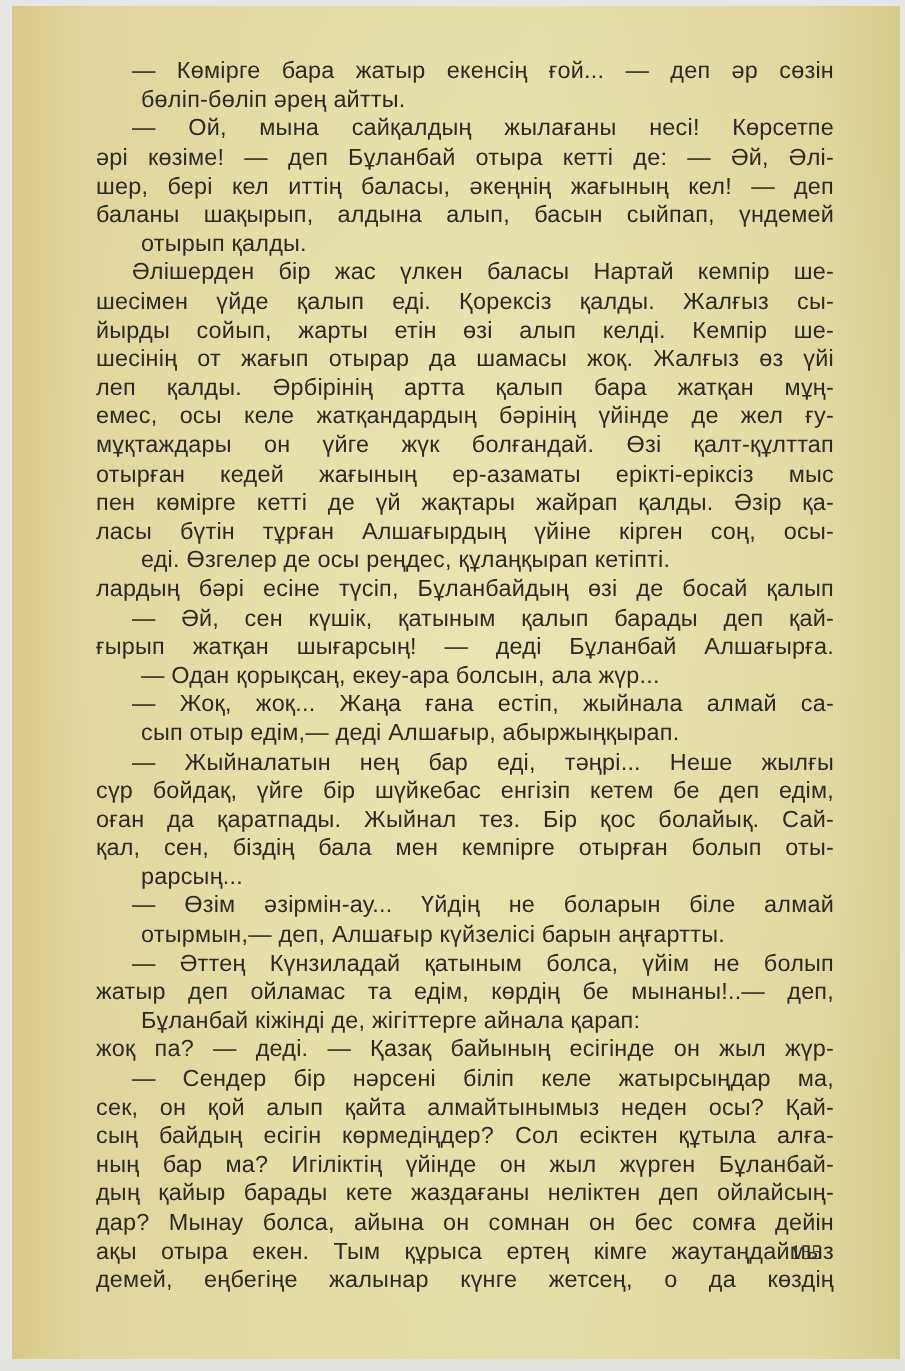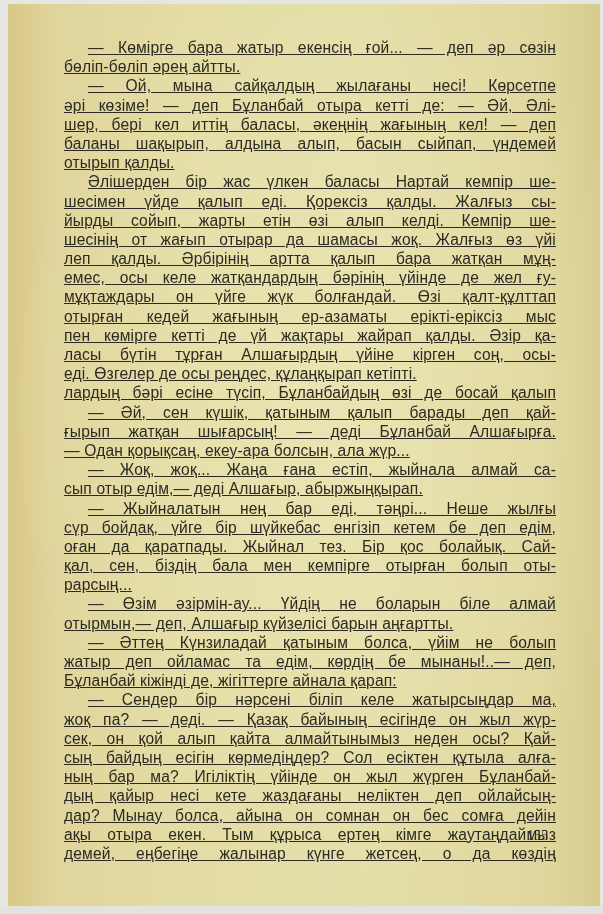--- a/index.html
+++ b/index.html
@@ -37,32 +37,32 @@
   .text-block {
     position: absolute;
     left: 56px;
     top: 34px;
     width: 492px;
     font-family: "Liberation Sans", "DejaVu Sans", sans-serif;
     font-size: 15.6px;
     line-height: 19.2px;
     color: #2c2a22;
     letter-spacing: 0.15px;
-    text-decoration: underline;
   }
   .line {
     display: block;
     white-space: nowrap;
     text-align: justify;
     text-align-last: justify;
     height: 19.2px;
     overflow: visible;
   }
   .line.last {
     text-align-last: left;
+    margin-left: 30px;
   }
   .line.indent {
     padding-left: 24px;
   }
   .page-number {
     position: absolute;
     left: 519px;
     top: 824px;
     font-family: "Liberation Serif", "DejaVu Serif", serif;
     font-size: 14px;
@@ -101,25 +101,25 @@
       <span class="line indent">— Жыйналатын нең бар еді, тәңрі... Неше жылғы</span>
       <span class="line">сүр бойдақ, үйге бір шүйкебас енгізіп кетем бе деп едім,</span>
       <span class="line">оған да қаратпады. Жыйнал тез. Бір қос болайық. Сай-</span>
       <span class="line">қал, сен, біздің бала мен кемпірге отырған болып оты-</span>
       <span class="line last">рарсың...</span>
       <span class="line indent">— Өзім әзірмін-ау... Үйдің не боларын біле алмай</span>
       <span class="line last">отырмын,— деп, Алшағыр күйзелісі барын аңғартты.</span>
       <span class="line indent">— Әттең Күнзиладай қатыным болса, үйім не болып</span>
       <span class="line">жатыр деп ойламас та едім, көрдің бе мынаны!..— деп,</span>
       <span class="line last">Бұланбай кіжінді де, жігіттерге айнала қарап:</span>
+      <span class="line">жоқ па? — деді. — Қазақ байының есігінде он жыл жүр-</span>
       <span class="line indent">— Сендер бір нәрсені біліп келе жатырсыңдар ма,</span>
-      <span class="line">жоқ па? — деді. — Қазақ байының есігінде он жыл жүр-</span>
       <span class="line">сек, он қой алып қайта алмайтынымыз неден осы? Қай-</span>
       <span class="line">сың байдың есігін көрмедіңдер? Сол есіктен құтыла алға-</span>
       <span class="line">ның бар ма? Игіліктің үйінде он жыл жүрген Бұланбай-</span>
-      <span class="line">дың қайыр несі кете жаздағаны неліктен деп ойлайсың-</span>
+      <span class="line">дың қайыр барады кете жаздағаны неліктен деп ойлайсың-</span>
       <span class="line">дар? Мынау болса, айына он сомнан он бес сомға дейін</span>
       <span class="line">ақы отыра екен. Тым құрыса ертең кімге жаутаңдаймыз</span>
       <span class="line">демей, еңбегіңе  жалынар күнге  жетсең,  о да  көздің</span>
     </div>
   <div class="page-number">155</div>
 </div>
 <div class="bottom-strip"></div>
 
 </body></html>

